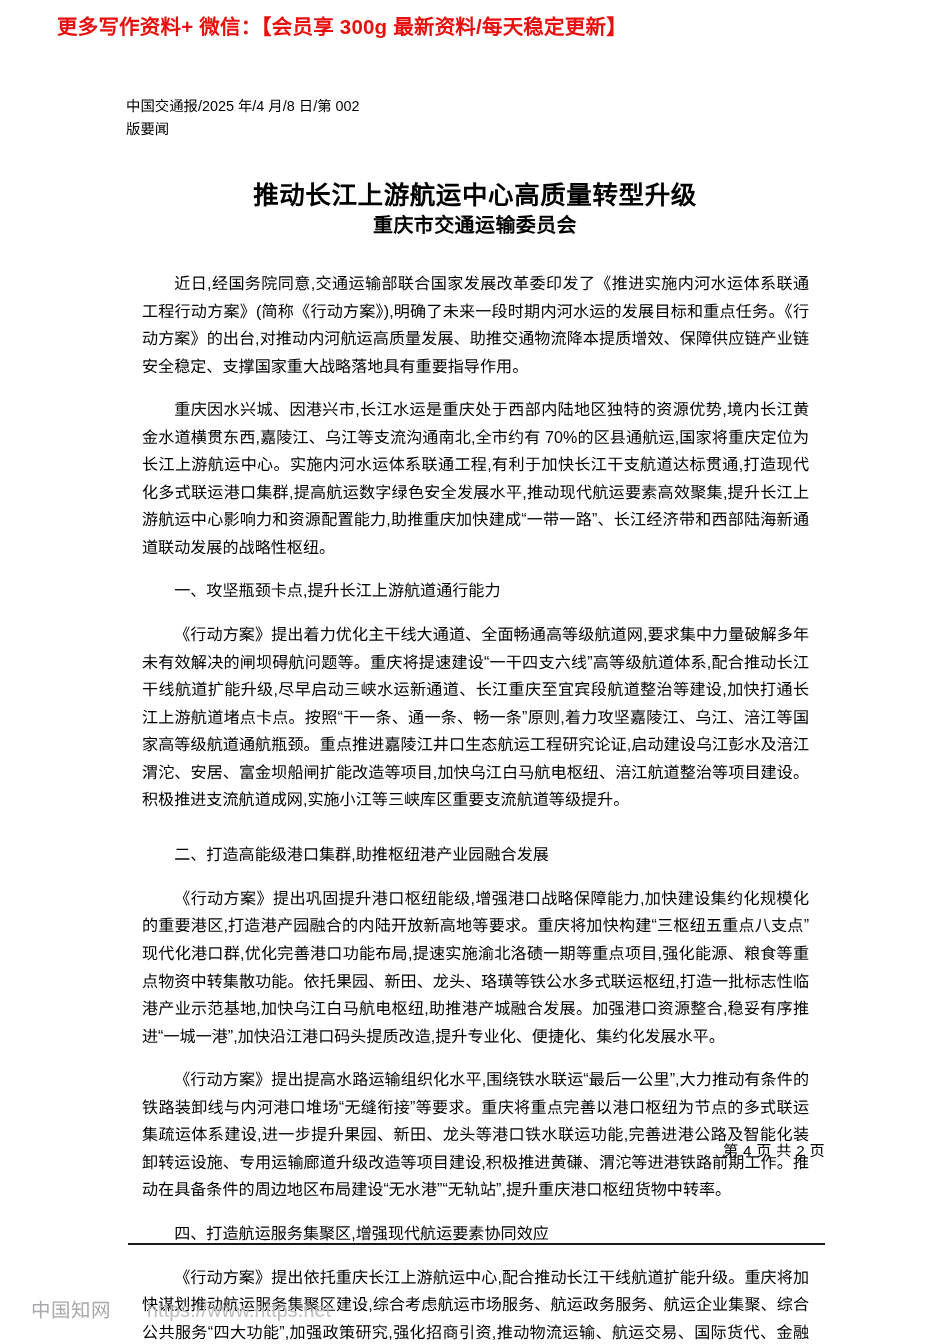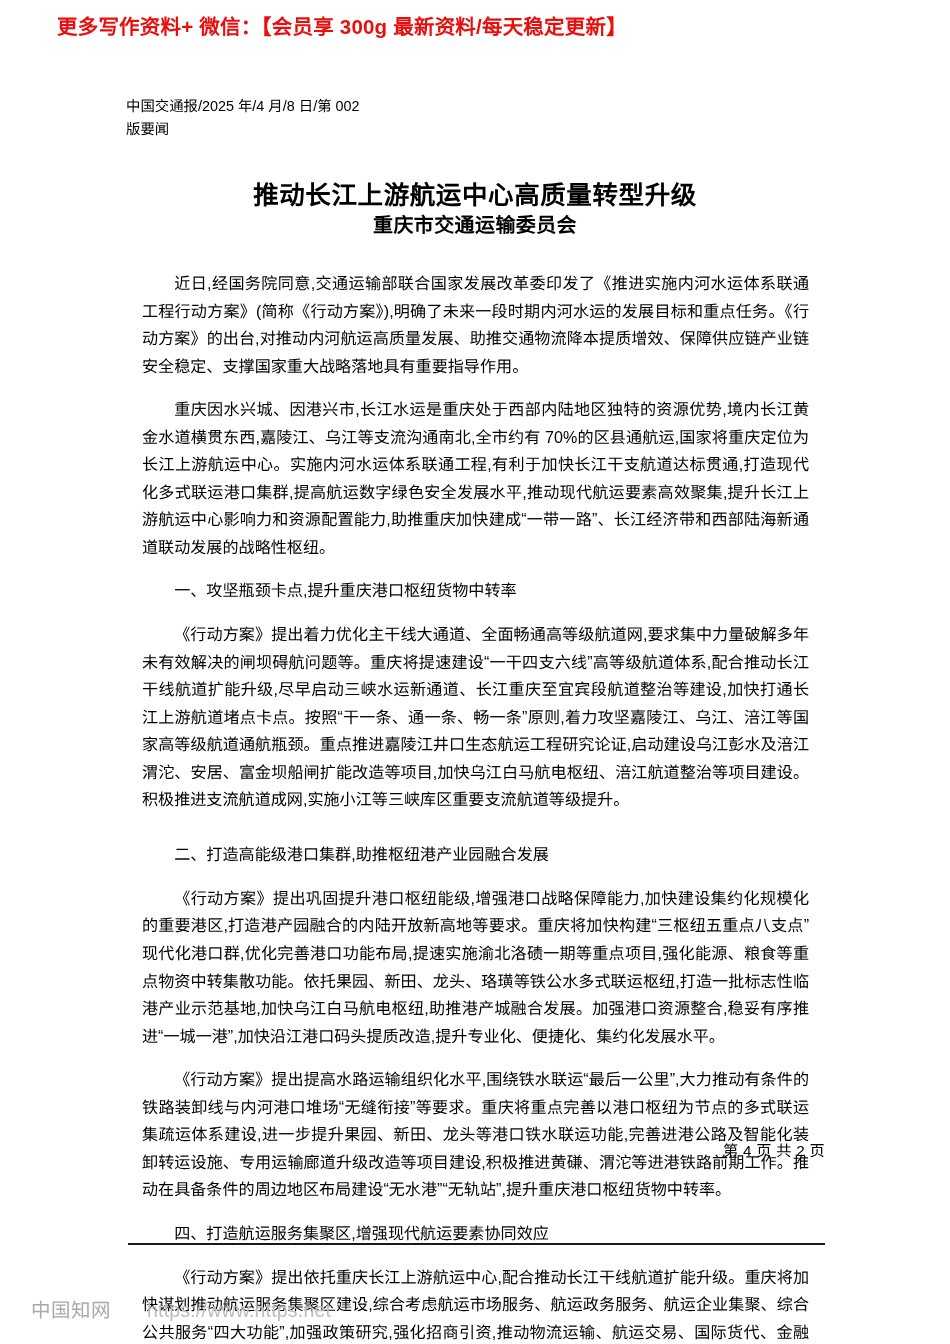--- a/index.html
+++ b/index.html
@@ -154,21 +154,21 @@
     <div>版要闻</div>
   </div>
 
   <h1 class="headline">推动长江上游航运中心高质量转型升级</h1>
 
   <div class="byline">重庆市交通运输委员会</div>
 
   <div class="article-body">
     <p>近日,经国务院同意,交通运输部联合国家发展改革委印发了《推进实施内河水运体系联通工程行动方案》(简称《行动方案》),明确了未来一段时期内河水运的发展目标和重点任务。《行动方案》的出台,对推动内河航运高质量发展、助推交通物流降本提质增效、保障供应链产业链安全稳定、支撑国家重大战略落地具有重要指导作用。</p>
     <p>重庆因水兴城、因港兴市,长江水运是重庆处于西部内陆地区独特的资源优势,境内长江黄金水道横贯东西,嘉陵江、乌江等支流沟通南北,全市约有 70%的区县通航运,国家将重庆定位为长江上游航运中心。实施内河水运体系联通工程,有利于加快长江干支航道达标贯通,打造现代化多式联运港口集群,提高航运数字绿色安全发展水平,推动现代航运要素高效聚集,提升长江上游航运中心影响力和资源配置能力,助推重庆加快建成“一带一路”、长江经济带和西部陆海新通道联动发展的战略性枢纽。</p>
-    <p class="section-head">一、攻坚瓶颈卡点,提升重庆港口枢纽货物中转率</p>
+    <p class="section-head">一、攻坚瓶颈卡点,提升长江上游航道通行能力</p>
     <p>《行动方案》提出着力优化主干线大通道、全面畅通高等级航道网,要求集中力量破解多年未有效解决的闸坝碍航问题等。重庆将提速建设“一干四支六线”高等级航道体系,配合推动长江干线航道扩能升级,尽早启动三峡水运新通道、长江重庆至宜宾段航道整治等建设,加快打通长江上游航道堵点卡点。按照“干一条、通一条、畅一条”原则,着力攻坚嘉陵江、乌江、涪江等国家高等级航道通航瓶颈。重点推进嘉陵江井口生态航运工程研究论证,启动建设乌江彭水及涪江渭沱、安居、富金坝船闸扩能改造等项目,加快乌江白马航电枢纽、涪江航道整治等项目建设。积极推进支流航道成网,实施小江等三峡库区重要支流航道等级提升。</p>
     <p class="section-head spaced-before">二、打造高能级港口集群,助推枢纽港产业园融合发展</p>
     <p>《行动方案》提出巩固提升港口枢纽能级,增强港口战略保障能力,加快建设集约化规模化的重要港区,打造港产园融合的内陆开放新高地等要求。重庆将加快构建“三枢纽五重点八支点”现代化港口群,优化完善港口功能布局,提速实施渝北洛碛一期等重点项目,强化能源、粮食等重点物资中转集散功能。依托果园、新田、龙头、珞璜等铁公水多式联运枢纽,打造一批标志性临港产业示范基地,加快乌江白马航电枢纽,助推港产城融合发展。加强港口资源整合,稳妥有序推进“一城一港”,加快沿江港口码头提质改造,提升专业化、便捷化、集约化发展水平。</p>
     <p>《行动方案》提出提高水路运输组织化水平,围绕铁水联运“最后一公里”,大力推动有条件的铁路装卸线与内河港口堆场“无缝衔接”等要求。重庆将重点完善以港口枢纽为节点的多式联运集疏运体系建设,进一步提升果园、新田、龙头等港口铁水联运功能,完善进港公路及智能化装卸转运设施、专用运输廊道升级改造等项目建设,积极推进黄磏、渭沱等进港铁路前期工作。推动在具备条件的周边地区布局建设“无水港”“无轨站”,提升重庆港口枢纽货物中转率。</p>
     <p class="section-head">四、打造航运服务集聚区,增强现代航运要素协同效应</p>
     <p>《行动方案》提出依托重庆长江上游航运中心,配合推动长江干线航道扩能升级。重庆将加快谋划推动航运服务集聚区建设,综合考虑航运市场服务、航运政务服务、航运企业集聚、综合公共服务“四大功能”,加强政策研究,强化招商引资,推动物流运输、航运交易、国际货代、金融保险、法律咨询等企业入驻并实现集中布局,支撑航运要素集聚、功能完善、能级提升,大力发展航运总部经济,不断增强重庆长江上游航运中心吸引力和资源配置能力。</p>
   </div>
 
   <div class="page-number">第 4 页 共 2 页</div>
 

